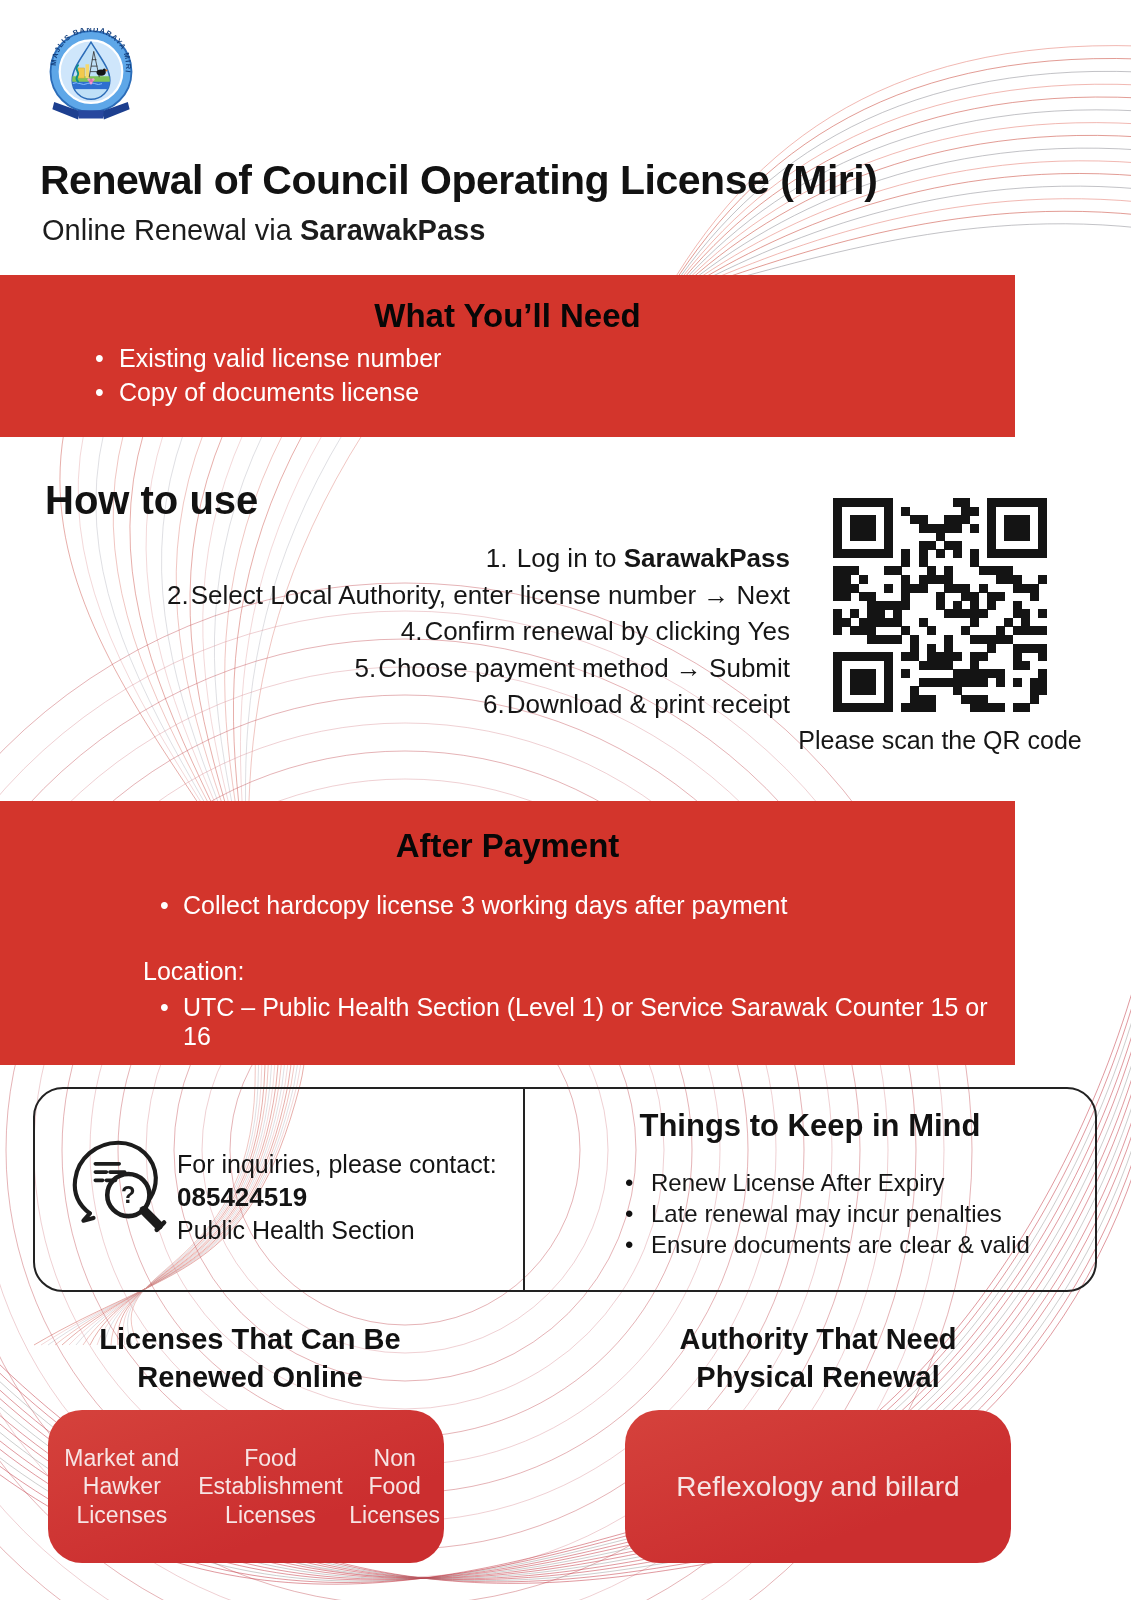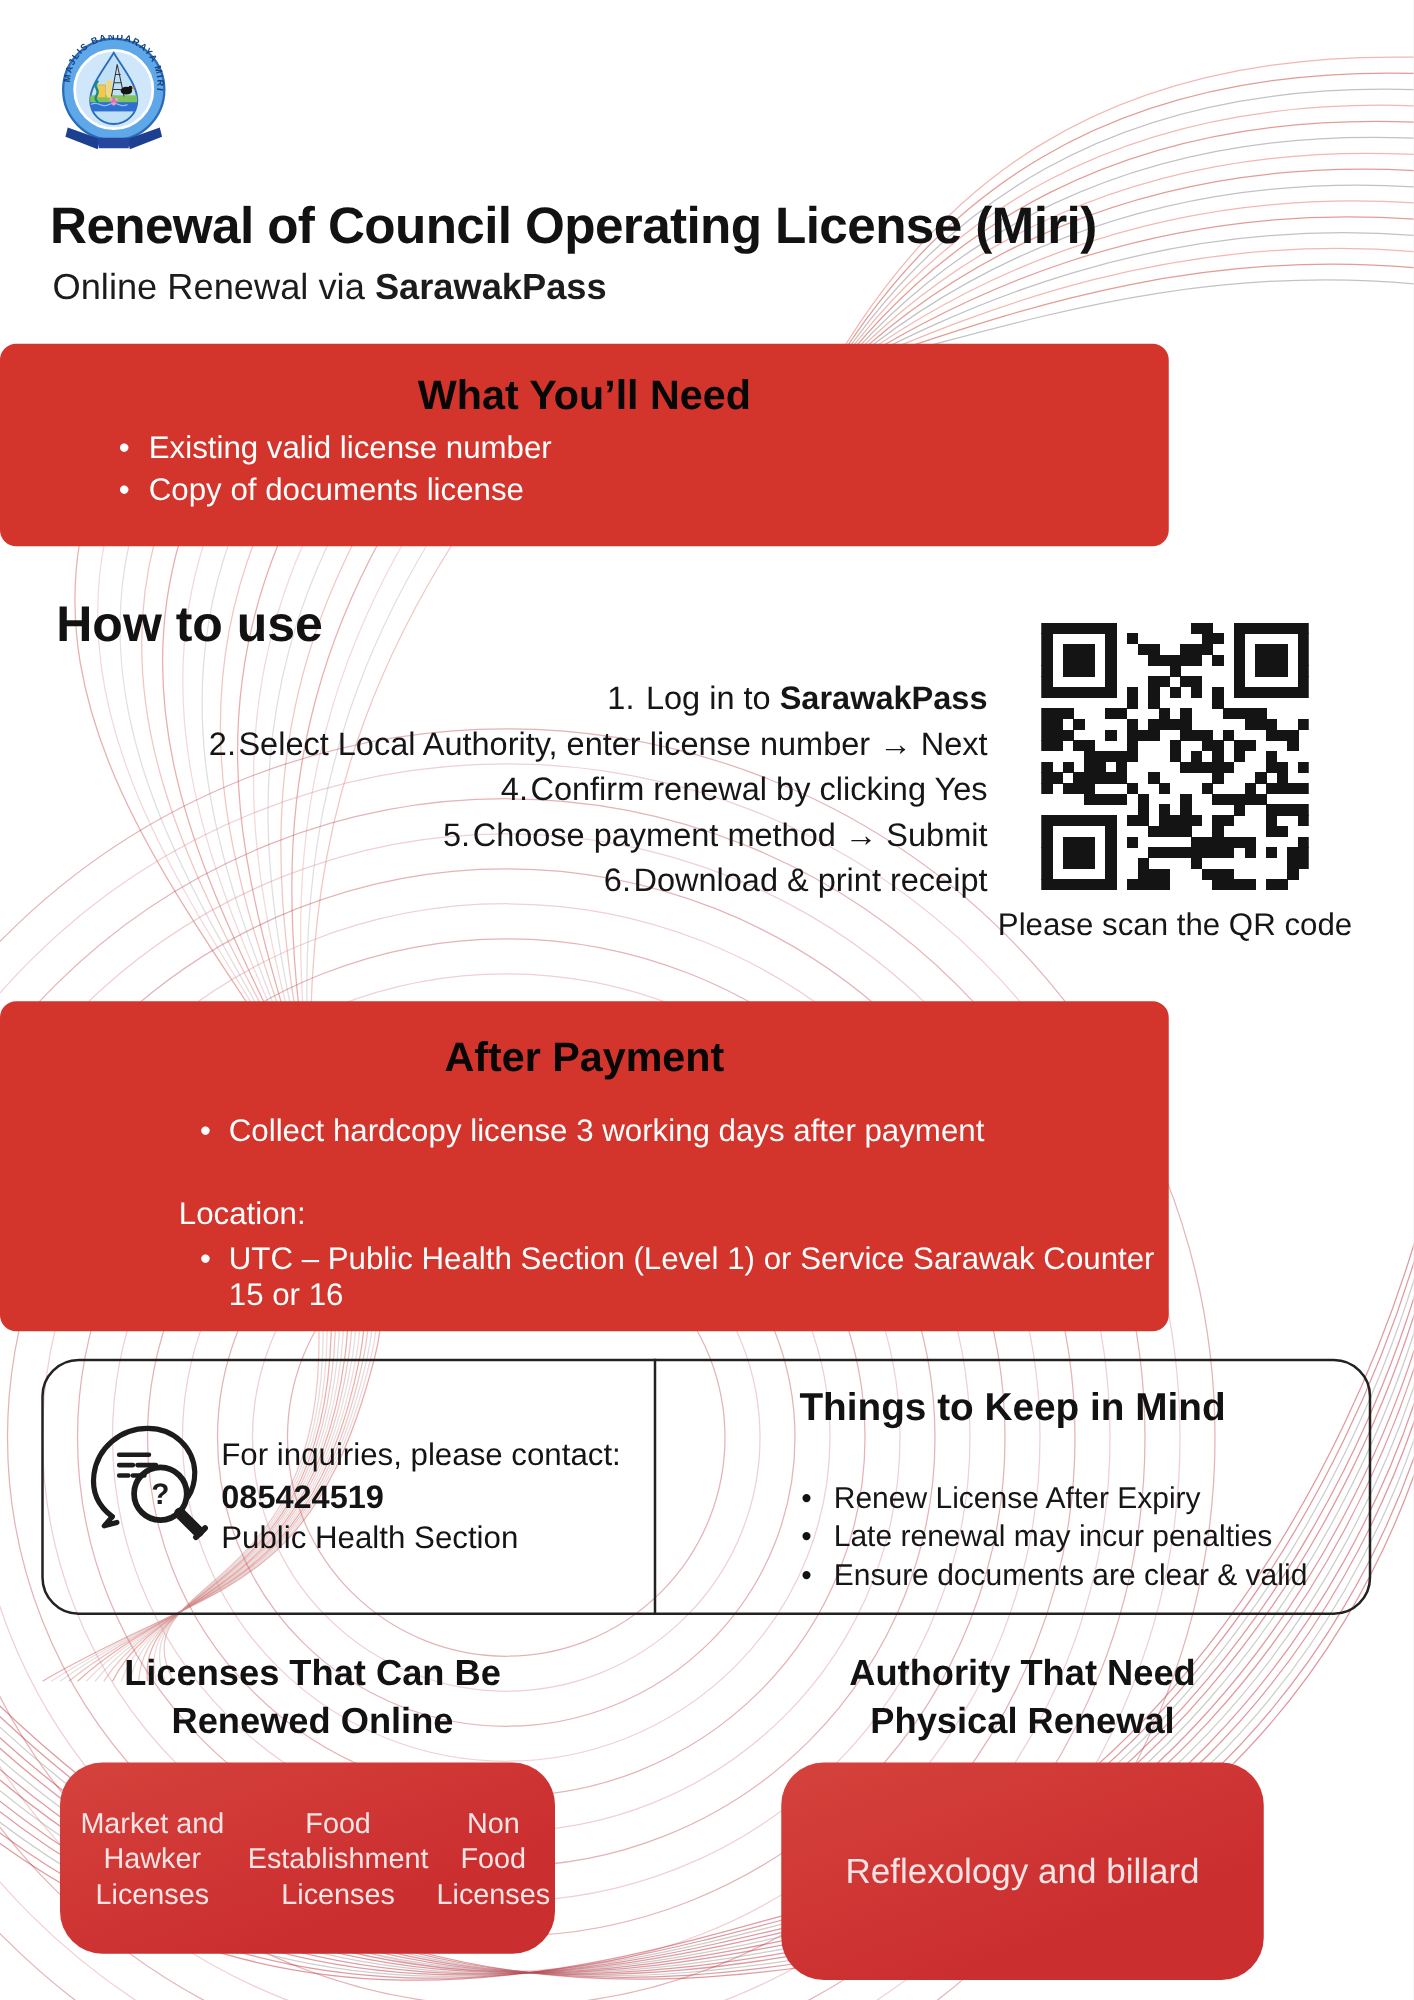--- a/index.html
+++ b/index.html
@@ -15,21 +15,21 @@
   #decor{position:absolute;left:0;top:0;width:1131px;height:1600px;z-index:0;}
   .layer{position:absolute;z-index:1;}
 
   
   .logo{left:45px;top:28px;width:92px;height:102px;}
   .title{left:40px;top:156px;width:1070px;font-size:41px;font-weight:800;color:var(--ink);letter-spacing:-0.5px;line-height:48px;white-space:nowrap;}
   .subtitle{left:42px;top:212px;font-size:29px;color:#1c1c1c;line-height:36px;}
   .subtitle b{font-weight:700;}
 
   
-  .band{left:0;width:935px;background:var(--band-red);color:var(--white);border-radius:13px;}
+  .band{left:0;width:1015px;background:var(--band-red);color:var(--white);}
   .band1{top:275px;height:162px;}
   .band2{top:801px;height:264px;}
   .band h2{margin:0;text-align:center;font-size:33px;font-weight:800;color:#070707;}
   .band1 h2{padding-top:22px;}
   .band2 h2{padding-top:26px;}
   .blist{position:absolute;margin:0;padding:0;list-style:none;font-size:25px;line-height:34px;}
   .blist li{position:relative;padding-left:0;}
   .blist li::before{content:"•";position:absolute;left:-24px;color:#fff;}
   .band1 .col1{left:119px;top:66px;}
   .band1 .col2{left:577px;top:66px;}
@@ -51,30 +51,30 @@
   .qr{left:833px;top:498px;width:214px;height:214px;background:#fff;}
   .qr-caption{left:765px;top:726px;width:350px;text-align:center;font-size:25px;color:#161616;}
 
   
   .info-box{left:33px;top:1087px;width:1064px;height:205px;border:2px solid #222;border-radius:30px;background:transparent;}
   .divider{left:523px;top:1087px;width:2px;height:205px;background:#222;}
   .inquiry-icon{left:66px;top:1128px;width:110px;height:112px;}
   .contact{left:177px;top:1148px;font-size:25px;color:#141414;line-height:33px;}
   .contact .phone{font-weight:800;font-size:26px;}
   .mind-title{left:523px;top:1108px;width:574px;text-align:center;font-size:31px;font-weight:800;color:var(--ink);}
-  .mind-list{position:absolute;left:651px;top:1167px;margin:16px;padding:0;list-style:none;font-size:24px;color:#161616;line-height:31px;}
+  .mind-list{position:absolute;left:651px;top:1167px;margin:0;padding:0;list-style:none;font-size:24px;color:#161616;line-height:31px;}
   .mind-list li{position:relative;}
   .mind-list li::before{content:"•";position:absolute;left:-26px;color:#111;}
 
   
   .bl-title{left:50px;top:1320px;width:400px;text-align:center;font-size:29px;font-weight:800;color:var(--ink);line-height:38px;}
   .br-title{left:620px;top:1320px;width:396px;text-align:center;font-size:29px;font-weight:800;color:var(--ink);line-height:38px;}
   .redbox{border-radius:34px;background:linear-gradient(160deg,#d5423c 0%,var(--box-red) 70%);color:#f7e4e4;display:flex;flex-direction:row;align-items:center;justify-content:center;text-align:center;}
   .redbox-l{left:48px;top:1410px;width:396px;height:153px;font-size:23px;line-height:28.5px;}
-  .redbox-r{left:625px;top:1410px;width:386px;height:174px;font-size:28px;}
+  .redbox-r{left:625px;top:1410px;width:386px;height:153px;font-size:28px;}
 </style>
 </head>
 <body>
 
 <div class="page">
   <svg id="decor" viewBox="0 0 1131 1600" xmlns="http://www.w3.org/2000/svg">
       <path d="M 650 322 C 740 150, 880 38, 1140 46" stroke="#e8897e" fill="none" stroke-width="1" opacity="0.6"></path>
       <path d="M 651.5 320 C 742 159, 884 50, 1140 59" stroke="#cf5a4e" fill="none" stroke-width="1" opacity="0.6"></path>
       <path d="M 653 318 C 744 168, 888 62, 1140 72" stroke="#9a9aa0" fill="none" stroke-width="1" opacity="0.6"></path>
       <path d="M 654.5 316 C 746 177, 892 74, 1140 85" stroke="#e8897e" fill="none" stroke-width="1" opacity="0.6"></path>

